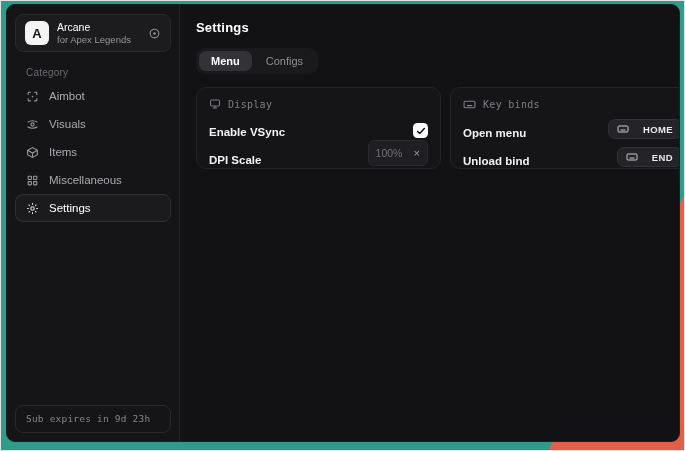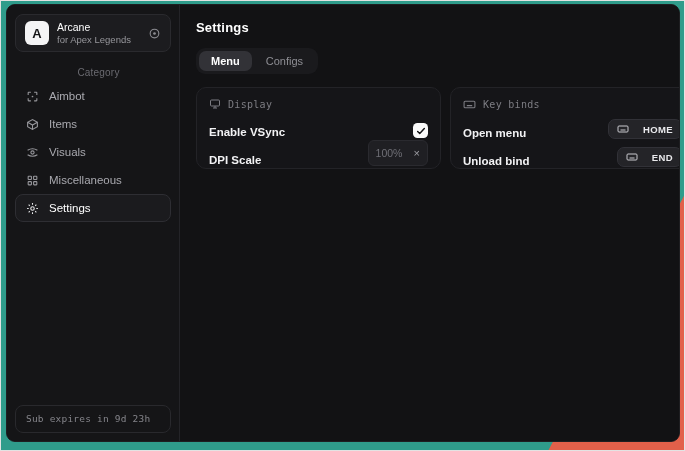--- a/index.html
+++ b/index.html
@@ -37,21 +37,21 @@
   .logo {
     width:24px; height:24px; background:#f4f4f5; border-radius:6px;
     display:flex; align-items:center; justify-content:center;
     color:#141416; font-weight:800; font-size:13px;
   }
   .acct-text { display:flex; flex-direction:column; line-height:1.25; }
   .acct-title { font-size:10.5px; font-weight:400; color:#fff; }
   .acct-sub { font-size:9.5px; color:#97979c; }
   .acct-icon { margin-left:auto; color:#8d8d92; display:flex; }
 
-  .category-label { margin:15px 0 4px 11px; font-size:10px; color:#6a6a70; letter-spacing:.2px;text-align:center; }
+  .category-label { margin:15px 0 4px 11px; font-size:10px; color:#6a6a70; letter-spacing:.2px; }
 
   .nav { display:flex; flex-direction:column;text-align:right; }
   .nav-item {
     height:28px; display:flex; align-items:center; gap:10px; padding:0 10px;
     border-radius:8px; border:1px solid transparent;
     color:#a9a9af; font-size:11.5px; cursor:default;
   }
   .nav-item .nicon { display:flex; color:#97979c; }
   .nav-item.active { background:#1b1b1e; border-color:#2e2e33; color:#fff; }
   .nav-item.active .nicon { color:#e8e8ea; }
@@ -154,35 +154,35 @@
             <path d="M4 9V5a1 1 0 0 1 1-1h4M15 4h4a1 1 0 0 1 1 1v4M20 15v4a1 1 0 0 1-1 1h-4M9 20H5a1 1 0 0 1-1-1v-4"></path>
             <circle cx="12" cy="12" r="1.6" fill="currentColor" stroke="none"></circle>
           </svg>
         </span>
         <span>Aimbot</span>
       </div>
 
       <div class="nav-item">
         <span class="nicon">
           <svg width="13" height="13" viewBox="0 0 24 24" fill="none" stroke="currentColor" stroke-width="2">
+            <path d="M3 8a17 17 0 0 1 18 0M3 16a17 17 0 0 0 18 0"></path>
+            <circle cx="12" cy="12" r="3"></circle>
+          </svg>
+        </span>
+        <span>Visuals</span>
+      </div>
+
+      <div class="nav-item">
+        <span class="nicon">
+          <svg width="13" height="13" viewBox="0 0 24 24" fill="none" stroke="currentColor" stroke-width="2">
             <path d="M21 8l-9-5-9 5v8l9 5 9-5z"></path>
               <path d="M3 8l9 5 9-5M12 13v8"></path>
           </svg>
         </span>
         <span>Items</span>
-      </div>
-
-      <div class="nav-item">
-        <span class="nicon">
-          <svg width="13" height="13" viewBox="0 0 24 24" fill="none" stroke="currentColor" stroke-width="2">
-            <path d="M3 8a17 17 0 0 1 18 0M3 16a17 17 0 0 0 18 0"></path>
-            <circle cx="12" cy="12" r="3"></circle>
-          </svg>
-        </span>
-        <span>Visuals</span>
       </div>
 
       <div class="nav-item">
         <span class="nicon">
           <svg width="13" height="13" viewBox="0 0 24 24" fill="none" stroke="currentColor" stroke-width="2">
             <rect x="4" y="4" width="6" height="6" rx="1"></rect>
               <rect x="14" y="4" width="6" height="6" rx="1"></rect>
             <rect x="4" y="14" width="6" height="6" rx="1"></rect>
               <rect x="14" y="14" width="6" height="6" rx="1"></rect>
           </svg>

